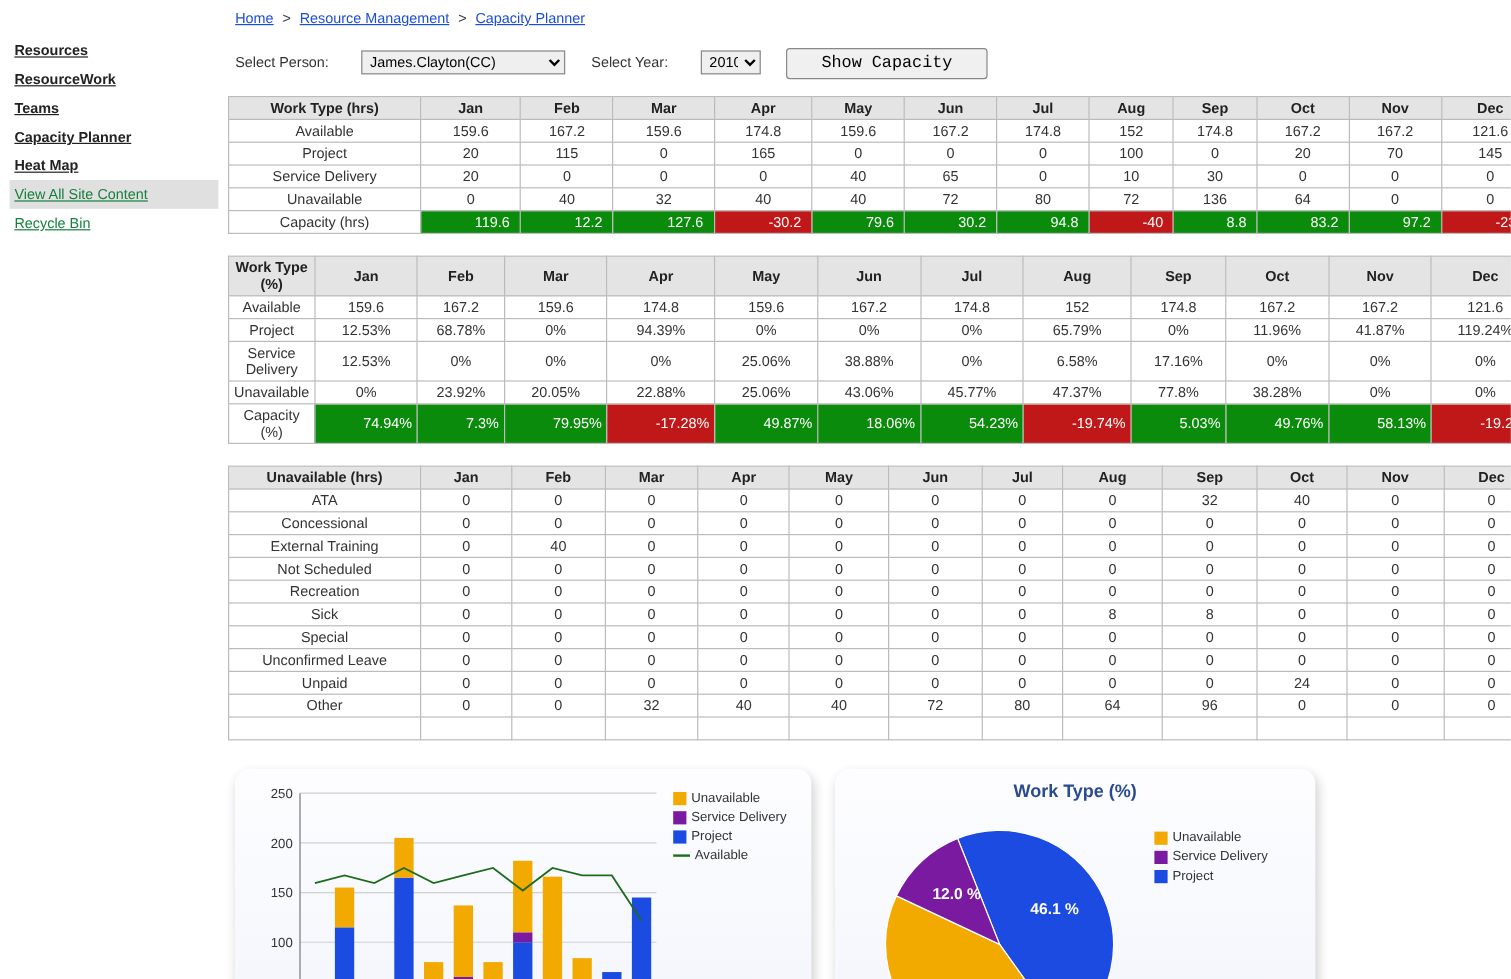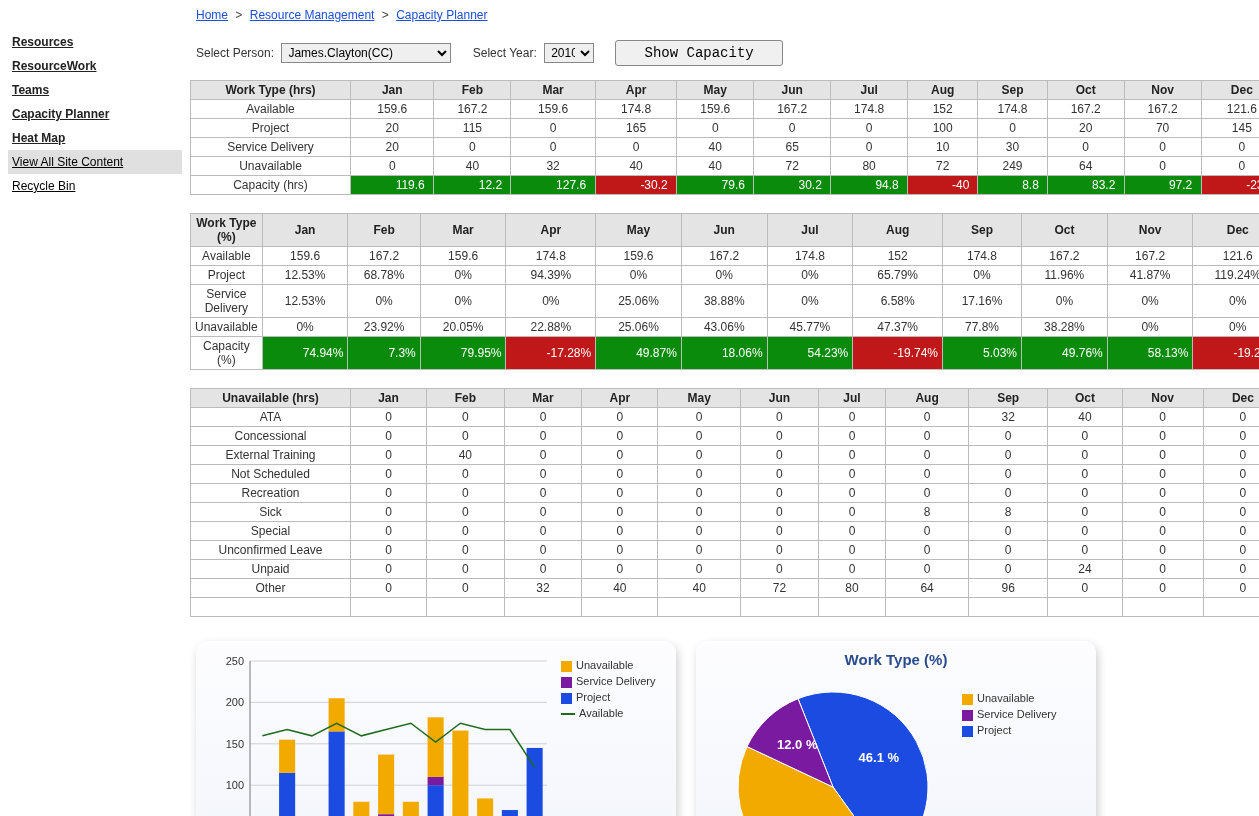--- a/index.html
+++ b/index.html
@@ -1,28 +1,28 @@
 <!DOCTYPE html>
 <html><head>
 <meta charset="utf-8">
 <style>
 * { box-sizing: border-box; margin: 0; padding: 0; }
 body { font-family: Tahoma, Verdana, sans-serif; font-size: 12px; color: #333; background: #fff; }
 .app { display: flex; min-height: 816px; }
 .sidebar { width: 190px; padding: 30px 8px 8px 8px; background: #fff; flex-shrink: 0; }
-.sidebar a { display: block; padding: 5px 4px; color: #000000; text-decoration: underline; font-size: 12px; cursor: pointer; }
+.sidebar a { display: block; padding: 5px 4px; color: #15803d; text-decoration: underline; font-size: 12px; cursor: pointer; }
 .sidebar a.bold { font-weight: bold; color: #222; text-decoration: underline; }
 .sidebar a.selected { background: #e0e0e0; }
 .main { flex: 1; padding: 0 10px 10px 0; }
 .breadcrumb { padding: 8px 6px 14px 6px; font-size: 12px; }
 .breadcrumb a { color: #1d4ed8; text-decoration: underline; cursor: pointer; }
 .breadcrumb span.sep { padding: 0 4px; color: #444; }
 .controls { padding: 4px 6px 14px 6px; }
 .controls label { font-size: 12px; margin-right: 4px; }
-.controls select { font-size: 12px; border: 1px solid #888; padding: 1px 2px; margin-right: 18px; }
+.controls select { font-size: 12px; border: 1px solid #888; padding: 1px 2px; margin-right: 18px; margin-left: 20px; }
 .controls button { font-family: "Courier New", monospace; font-size: 14px; padding: 4px 28px; border: 1px solid #888; border-radius: 3px; background: #f0f0f0; cursor: pointer; }
 table.data { border-collapse: collapse; width: 100%; margin-bottom: 18px; font-size: 12px; }
 table.data th, table.data td { border: 1px solid #bbb; padding: 2px 4px; text-align: center; height: 17px; }
 table.data th { background: #e4e4e4; font-weight: bold; color: #222; }
 table.data td.rowhead { background: #fff; font-weight: normal; }
 table.data tr.caprow td.val { color: #fff; font-weight: normal; padding-left: 40px; }
 td.green { background: #0b8b0b; }
 td.red   { background: #c01818; }
 .charts { display: flex; gap: 20px; padding: 6px; }
 .chart-card { border-radius: 12px; box-shadow: 2px 4px 10px rgba(0,0,0,0.2); background: linear-gradient(#fdfdff,#f0f4fb); padding: 10px 12px; }
@@ -131,21 +131,21 @@
           <tr>
             <td class="rowhead">Unavailable</td>
             <td>0</td>
             <td>40</td>
             <td>32</td>
             <td>40</td>
             <td>40</td>
             <td>72</td>
             <td>80</td>
             <td>72</td>
-            <td>249</td>
+            <td>136</td>
             <td>64</td>
             <td>0</td>
             <td>0</td>
           </tr>
           <tr class="caprow">
             <td class="rowhead">Capacity (hrs)</td>
             <td class="val green">119.6</td>
             <td class="val green">12.2</td>
             <td class="val green">127.6</td>
             <td class="val red">-30.2</td>

